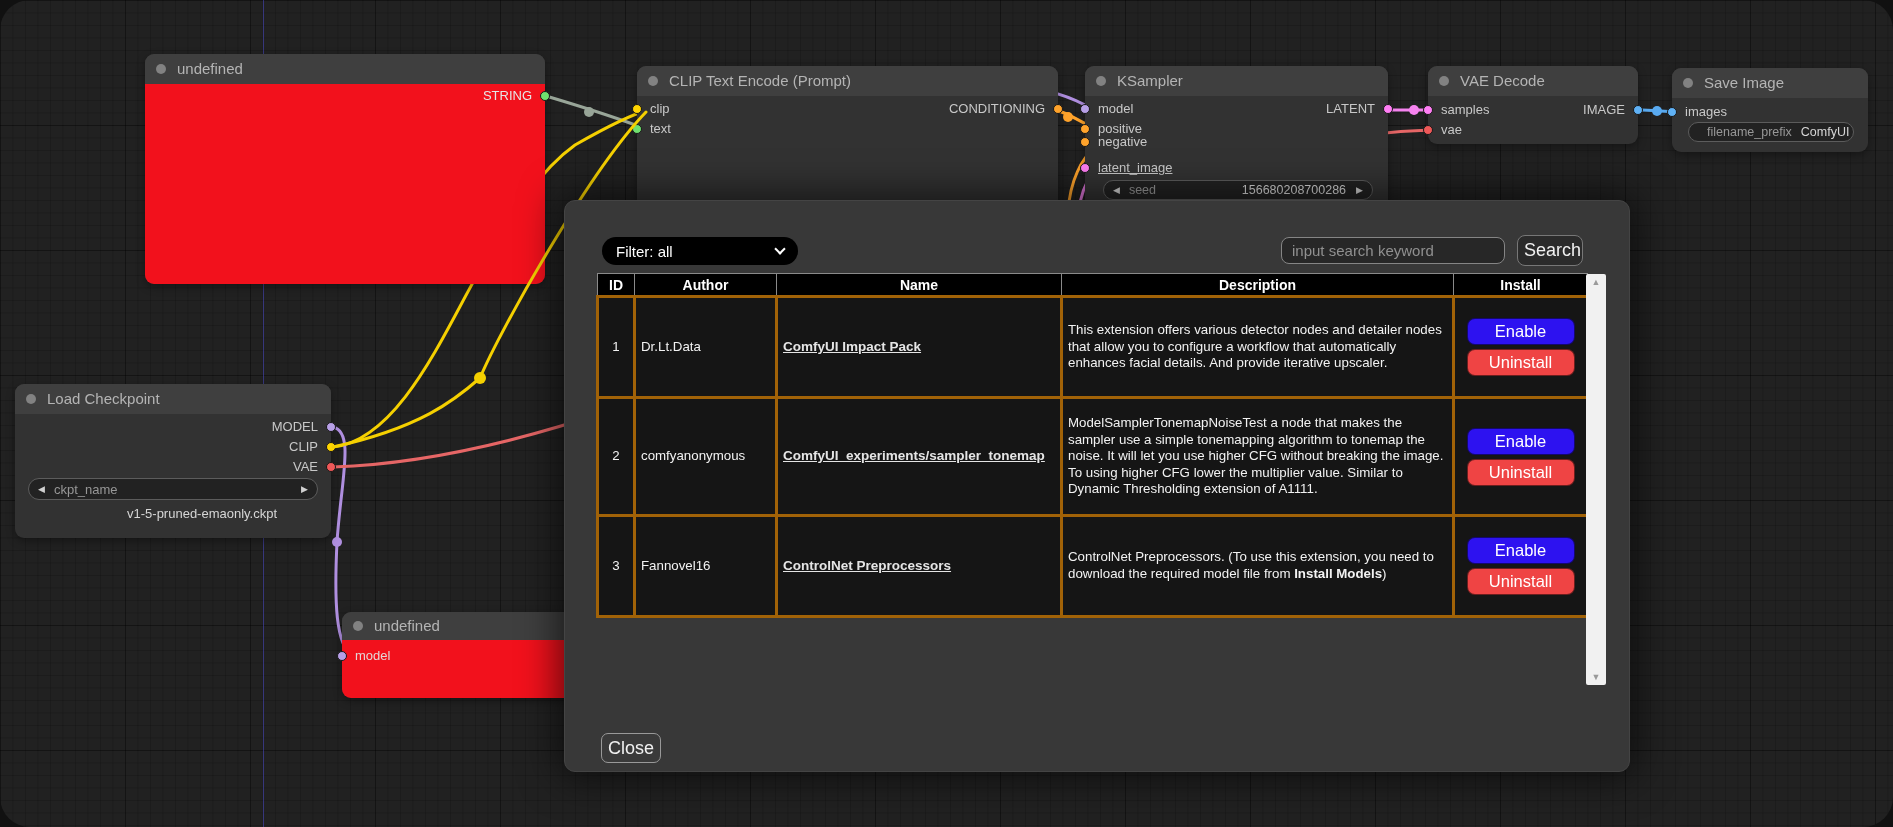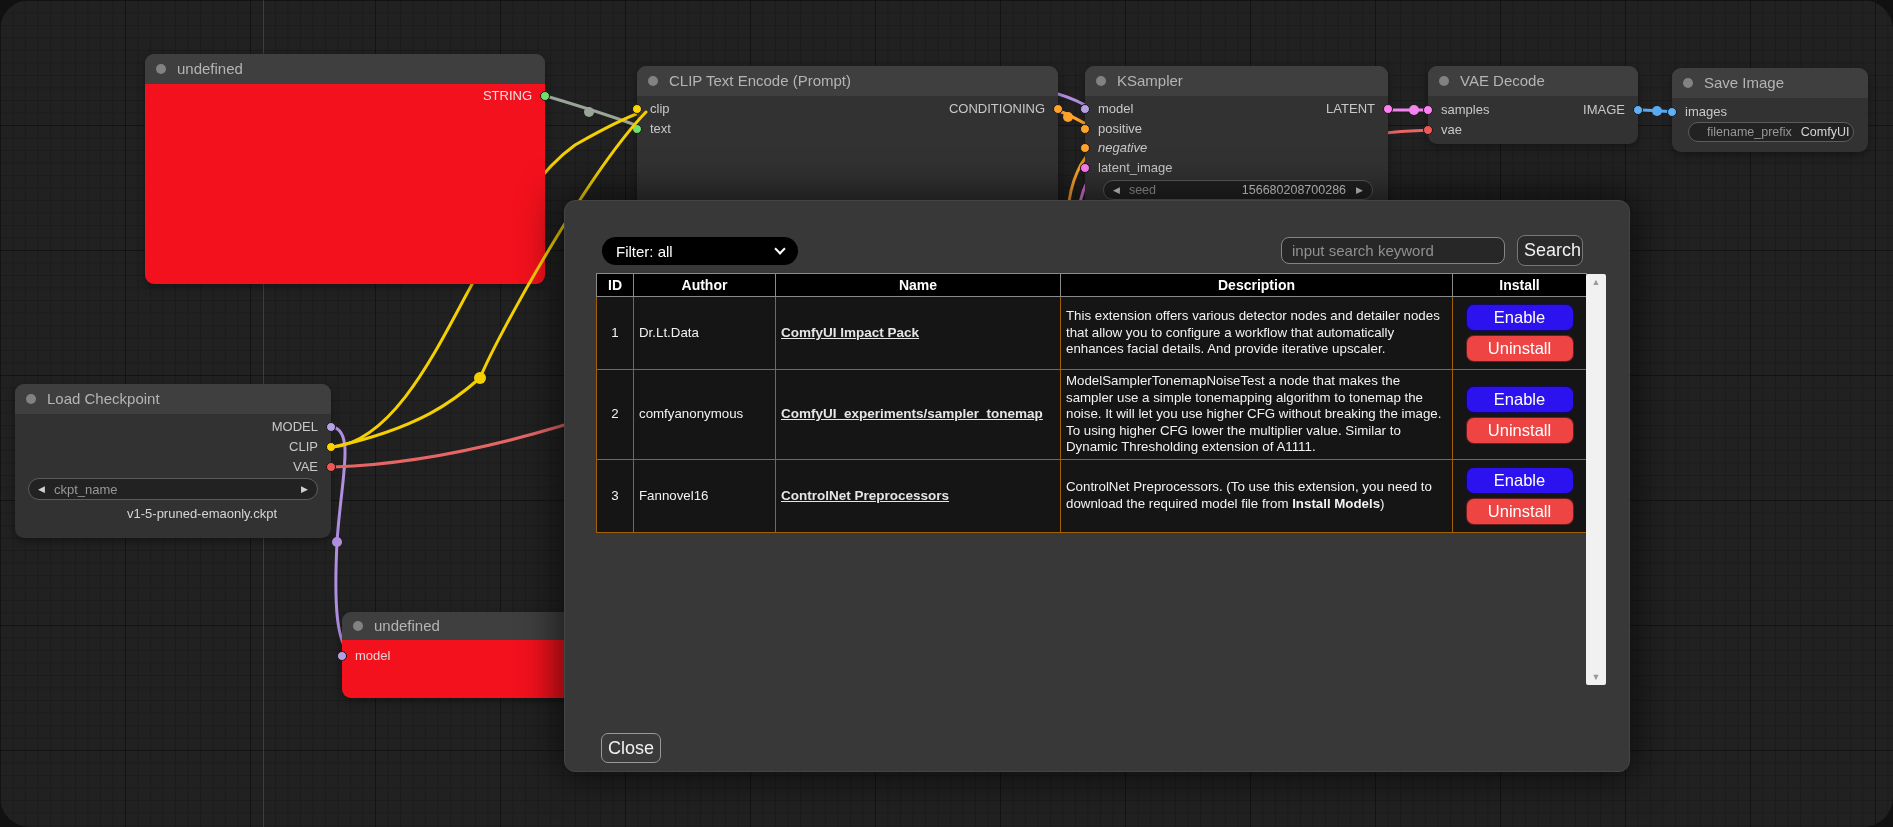--- a/index.html
+++ b/index.html
@@ -46,21 +46,21 @@
   
   .dialog{position:absolute;left:564px;top:200px;width:1066px;height:572px;background:#383838;border-radius:11px;z-index:10;box-shadow:0 0 38px 6px rgba(0,0,0,.6);border:1px solid #444;}
   .filter-select{position:absolute;left:37px;top:36px;width:196px;height:28px;background:#000;border-radius:14px;color:#fff;font-size:15px;display:flex;align-items:center;padding:0 14px;cursor:pointer;}
   .chev{margin-left:auto;width:8px;height:8px;border-right:2px solid #fff;border-bottom:2px solid #fff;transform:rotate(45deg);margin-top:-4px;}
   .search-input{position:absolute;left:716px;top:36px;width:224px;height:27px;background:#272727;border:1px solid #858585;border-radius:8px;color:#ddd;padding:0 10px;font-size:15px;font-family:inherit;}
   .search-input::placeholder{color:#909090;}
   .search-btn{position:absolute;left:952px;top:34px;width:66px;height:31px;background:#2b2b2b;border:1px solid #777;border-radius:8px;color:#f0f0f0;font-size:18px;font-family:inherit;cursor:pointer;}
   .table-wrap{position:absolute;left:31px;top:72px;width:1013px;height:413px;}
   table.ext{border-collapse:collapse;width:990px;table-layout:fixed;}
   table.ext th{background:#000;color:#fff;font-size:14px;font-weight:bold;border:1px solid #8a8a8a;height:23px;padding:1px 4px;}
-  table.ext td{background:#151515;color:#f2f2f2;font-size:13.3px;border:1px solid #a16207;padding:3px 5px;vertical-align:middle;line-height:1.25;}
+  table.ext td{background:#151515;color:#f2f2f2;font-size:13.3px;border:3px solid #a16207;padding:16px 5px;vertical-align:middle;line-height:1.25;}
   td.c-id{text-align:center;}
   td.c-name a{color:#e5e5e5;font-weight:bold;text-decoration:underline;font-size:13.5px;cursor:pointer;}
   td.c-install{text-align:center;padding:3px 10px;}
   .btn-enable,.btn-uninstall{display:block;margin:4px auto;width:108px;height:27px;border-radius:8px;border:1px solid rgba(0,0,0,.55);color:#fff;font-size:16.5px;font-family:inherit;cursor:pointer;}
   .btn-enable{background:#2d12f0;}
   .btn-uninstall{background:#ef4444;}
   .fake-scrollbar{position:absolute;left:990px;top:1px;width:20px;height:411px;background:#f1f1f1;border-radius:2px;}
   .sb-up,.sb-down{position:absolute;left:0;right:0;text-align:center;color:#9a9a9a;font-size:9px;}
   .sb-up{top:3px;} .sb-down{bottom:3px;}
   .close-btn{position:absolute;left:36px;top:532px;width:60px;height:30px;background:#3a3a3a;border:1px solid #999;border-radius:7px;color:#f0f0f0;font-size:18px;font-family:inherit;cursor:pointer;}
@@ -99,22 +99,22 @@
     <div class="node-title"><span class="title-dot"></span><span>CLIP Text Encode (Prompt)</span></div>
     <div class="slot in" style="top:34px;"><span class="dot c-yellow"></span><span class="lbl">clip</span></div>
     <div class="slot in" style="top:54px;"><span class="dot c-green"></span><span class="lbl">text</span></div>
     <div class="slot out" style="top:34px;"><span class="lbl">CONDITIONING</span><span class="dot c-orange"></span></div>
   </div>
 
   <div class="node" style="left:1085px;top:66px;width:303px;height:210px;">
     <div class="node-title"><span class="title-dot"></span><span>KSampler</span></div>
     <div class="slot in" style="top:34px;"><span class="dot c-purple"></span><span class="lbl">model</span></div>
     <div class="slot in" style="top:54px;"><span class="dot c-orange"></span><span class="lbl">positive</span></div>
-    <div class="slot in" style="top:73px;font-style:italic;"><span class="dot c-orange"></span><span class="lbl">negative</span></div>
-    <div class="slot in" style="top:93px;"><span class="dot c-pink"></span><span class="lbl">latent_image</span></div>
+    <div class="slot in" style="top:67px;"><span class="dot c-orange"></span><span class="lbl">negative</span></div>
+    <div class="slot in" style="top:93px;text-decoration:underline;"><span class="dot c-pink"></span><span class="lbl">latent_image</span></div>
     <div class="slot out" style="top:34px;"><span class="lbl">LATENT</span><span class="dot c-pink"></span></div>
     <div class="widget" style="left:18px;top:114px;width:270px;">
       <span class="arrow">◀</span>
       <span class="wname">seed</span>
       <span class="wval">156680208700286</span>
       <span class="arrow">▶</span>
     </div>
   </div>
 
   <div class="node" style="left:1428px;top:66px;width:210px;height:78px;">

